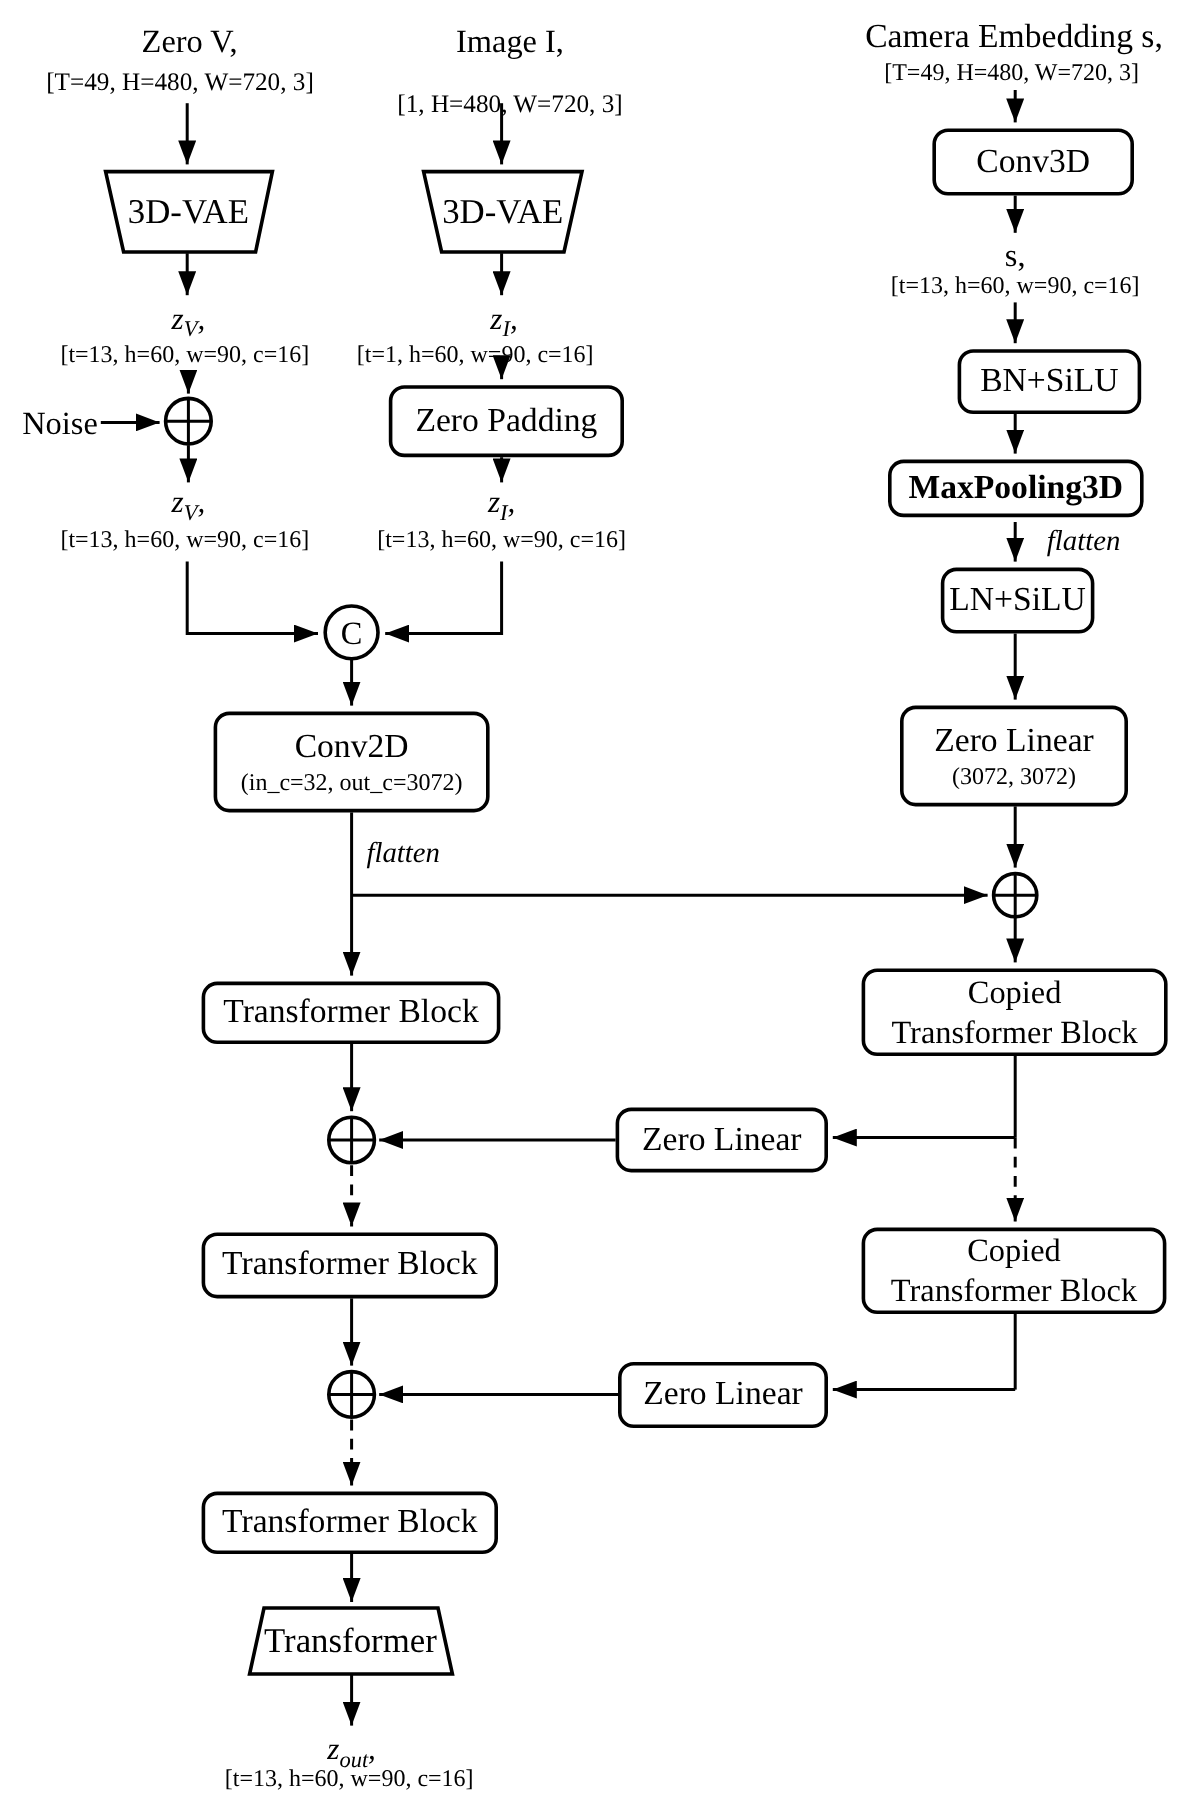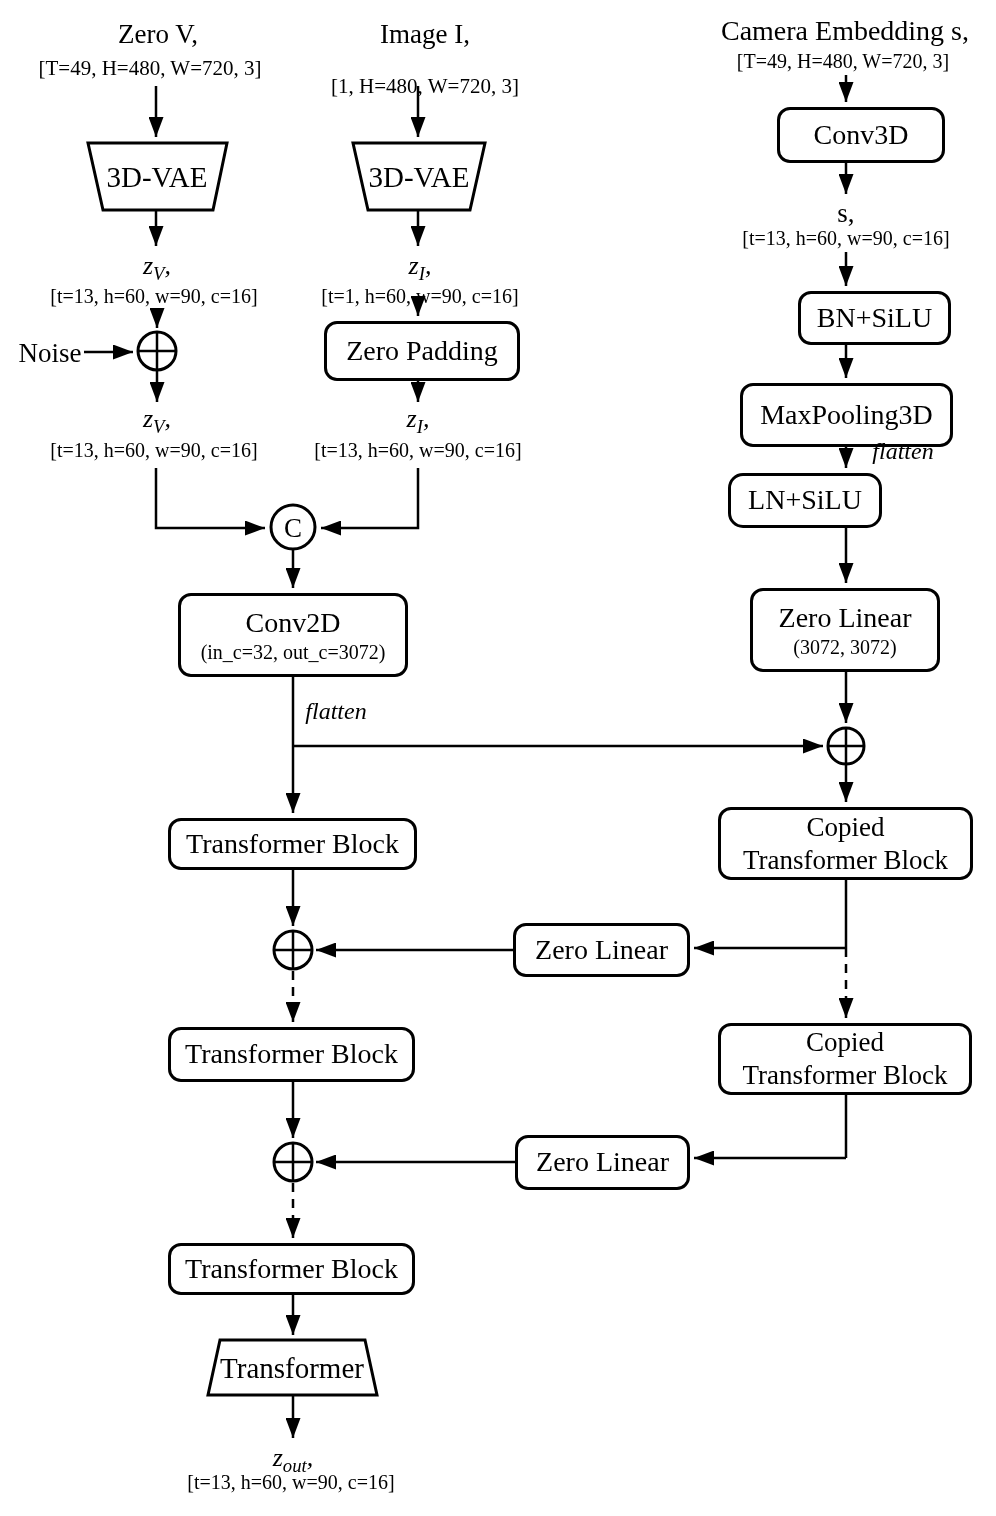--- a/index.html
+++ b/index.html
@@ -111,24 +111,24 @@
       </g>
     </g>
   </svg>
 
   <div class="box" style="left:777px;top:107px;width:168px;height:56px;">
     <span>Conv3D</span>
   </div>
   <div class="box" style="left:770px;top:291px;width:153px;height:54px;margin-left:28px;">
     <span>BN+SiLU</span>
   </div>
-  <div class="box" style="left:740px;top:383px;width:213px;height:64px;">
+  <div class="box" style="left:740px;top:383px;width:213px;height:48px;font-weight:bold;">
     <span>MaxPooling3D</span>
   </div>
-  <div class="box" style="left:728px;top:473px;width:154px;height:55px;border-radius:15px;">
+  <div class="box" style="left:784px;top:473px;width:128px;height:55px;">
     <span>LN+SiLU</span>
   </div>
   <div class="box" style="left:750px;top:588px;width:190px;height:84px;">
     <span>Zero Linear</span>
     <span class="params">(3072, 3072)</span>
   </div>
   <div class="box" style="left:324px;top:321px;width:196px;height:60px;">
     <span>Zero Padding</span>
   </div>
   <div class="box" style="left:178px;top:593px;width:230px;height:84px;">
@@ -167,21 +167,21 @@
   <div class="txt title" style="left:158px;top:20px;">Zero V,</div>
   <div class="txt shape" style="left:150px;top:57px;font-size:21px;">[T=49, H=480, W=720, 3]</div>
   <div class="txt title" style="left:425px;top:20px;">Image I,</div>
   <div class="txt shape" style="left:425px;top:57px;font-size:21px;margin-top:18px;">[1, H=480, W=720, 3]</div>
   <div class="txt title" style="left:845px;top:16px;font-size:28px;">Camera Embedding s,</div>
   <div class="txt shape" style="left:843px;top:50px;">[T=49, H=480, W=720, 3]</div>
 
   <div class="txt mathz" style="left:157px;top:252px;"><span>z</span><sub>V</sub><span>,</span></div>
   <div class="txt shape" style="left:154px;top:285px;">[t=13, h=60, w=90, c=16]</div>
   <div class="txt mathz" style="left:420px;top:252px;"><span>z</span><sub>I</sub><span>,</span></div>
-  <div class="txt shape" style="left:420px;top:285px;">[t=1, h=60, w=90, c=16]</div>
+  <div class="txt shape" style="left:396px;top:285px;">[t=1, h=60, w=90, c=16]</div>
 
   <div class="txt title" style="left:50px;top:339px;">Noise</div>
 
   <div class="txt mathz" style="left:157px;top:405px;"><span>z</span><sub>V</sub><span>,</span></div>
   <div class="txt shape" style="left:154px;top:439px;">[t=13, h=60, w=90, c=16]</div>
   <div class="txt mathz" style="left:418px;top:405px;"><span>z</span><sub>I</sub><span>,</span></div>
   <div class="txt shape" style="left:418px;top:439px;">[t=13, h=60, w=90, c=16]</div>
 
   <div class="txt title" style="left:846px;top:199px;">s,</div>
   <div class="txt shape" style="left:846px;top:227px;">[t=13, h=60, w=90, c=16]</div>

